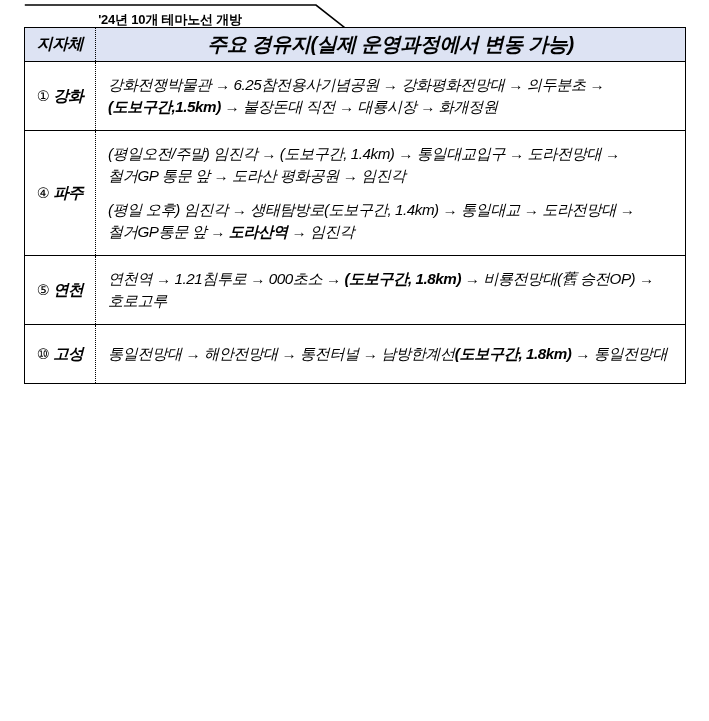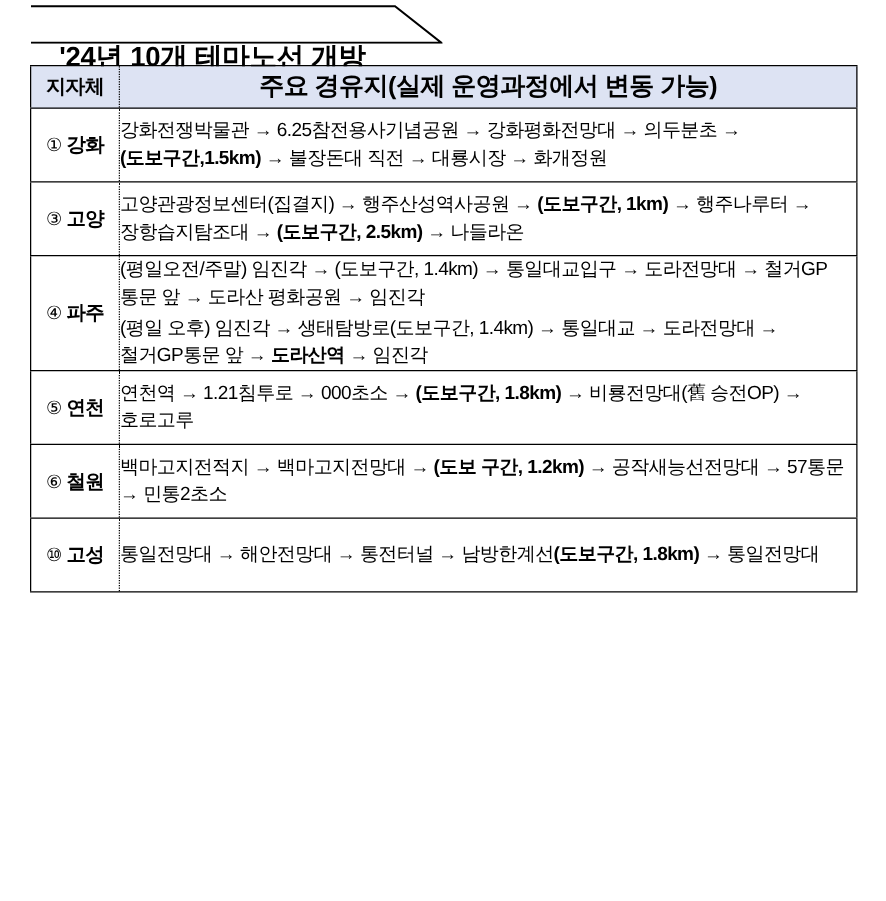--- a/index.html
+++ b/index.html
@@ -34,44 +34,45 @@
   .title-tab .tab-shape {
     position: absolute;
     left: 0;
     top: 0;
     width: 330px;
     height: 31px;
   }
   .title-tab .tab-label {
     position: absolute;
     left: 0;
-    top: 18px;
+    top: 0;
     width: 292px;
-    height: 48px;
+    height: 31px;
     display: flex;
     align-items: center;
     justify-content: center;
-    font-size: 22px;
+    font-size: 13px;
     font-weight: bold;
     letter-spacing: -0.2px;
     white-space: nowrap;
   }
 
   
   .route-table {
     position: absolute;
     left: 24px;
-    top: 52px;
+    top: 27px;
     width: 661px;
     border-collapse: collapse;
     table-layout: fixed;
     border-top: 1.6px solid #000;
     border-bottom: 1.6px solid #000;
     border-left: 1.1px solid #000;
     border-right: 1.1px solid #000;
+    font-style: italic;
   }
 
   .route-table col.col-region { width: 71px; }
   .route-table col.col-route  { width: 590px; }
 
   .route-table th,
   .route-table td {
     border-top: 1px solid #000;
     border-bottom: 1px solid #000;
     padding: 0;
@@ -104,21 +105,21 @@
 
   .cell-route {
     padding: 5px 7px 6px 8px;
     font-size: 15.2px;
     line-height: 1.45;
     letter-spacing: -0.45px;
     word-break: keep-all;
   }
 
   .cell-route p {
-    margin: 0;
+    margin: 12px;
   }
   .cell-route p + p {
     margin-top: 3px;
   }
 
   .cell-route b {
     font-weight: bold;
   }
 
   .region-num {
@@ -161,43 +162,31 @@
         <th class="cell-route">주요 경유지(실제 운영과정에서 변동 가능)</th>
       </tr>
     </thead>
     <tbody id="table-body">
         <tr data-row="1">
           <td class="cell-region"><span class="region-num">①</span><span> 강화</span></td>
           <td class="cell-route">
             <p><span>강화전쟁박물관 → 6.25참전용사기념공원 → 강화평화전망대 → 의두분초 → </span><b>(도보구간,1.5km)</b><span> → 불장돈대 직전 → 대룡시장 → 화개정원</span></p>
           </td>
         </tr>
-        <tr data-row="3">
-          <td class="cell-region"><span class="region-num">③</span><span> 고양</span></td>
-          <td class="cell-route">
-            <p><span>고양관광정보센터(집결지) → 행주산성역사공원 → </span><b>(도보구간, 1km)</b><span> → 행주나루터 → 장항습지탐조대 → </span><b>(도보구간, 2.5km)</b><span> → 나들라온</span></p>
-          </td>
-        </tr>
         <tr data-row="4">
           <td class="cell-region"><span class="region-num">④</span><span> 파주</span></td>
           <td class="cell-route">
             <p><span>(평일오전/주말) 임진각 → (도보구간, 1.4km) → 통일대교입구 → 도라전망대 → 철거GP 통문 앞 → 도라산 평화공원 → 임진각</span></p>
             <p><span>(평일 오후) 임진각 → 생태탐방로(도보구간, 1.4km) → 통일대교 → 도라전망대 → 철거GP통문 앞 → </span><b>도라산역</b><span> → 임진각</span></p>
           </td>
         </tr>
         <tr data-row="5">
           <td class="cell-region"><span class="region-num">⑤</span><span> 연천</span></td>
           <td class="cell-route">
             <p><span>연천역 → 1.21침투로 → 000초소 → </span><b>(도보구간, 1.8km)</b><span> → 비룡전망대(舊 승전OP) → 호로고루</span></p>
-          </td>
-        </tr>
-        <tr data-row="6">
-          <td class="cell-region"><span class="region-num">⑥</span><span> 철원</span></td>
-          <td class="cell-route">
-            <p><span>백마고지전적지 → 백마고지전망대 → </span><b>(도보 구간, 1.2km)</b><span> → 공작새능선전망대 → 57통문 → 민통2초소</span></p>
           </td>
         </tr>
         <tr data-row="10">
           <td class="cell-region"><span class="region-num">⑩</span><span> 고성</span></td>
           <td class="cell-route">
             <p><span>통일전망대 → 해안전망대 → 통전터널 → 남방한계선</span><b>(도보구간, 1.8km)</b><span> → 통일전망대</span></p>
           </td>
         </tr>
       </tbody>
   </table>

